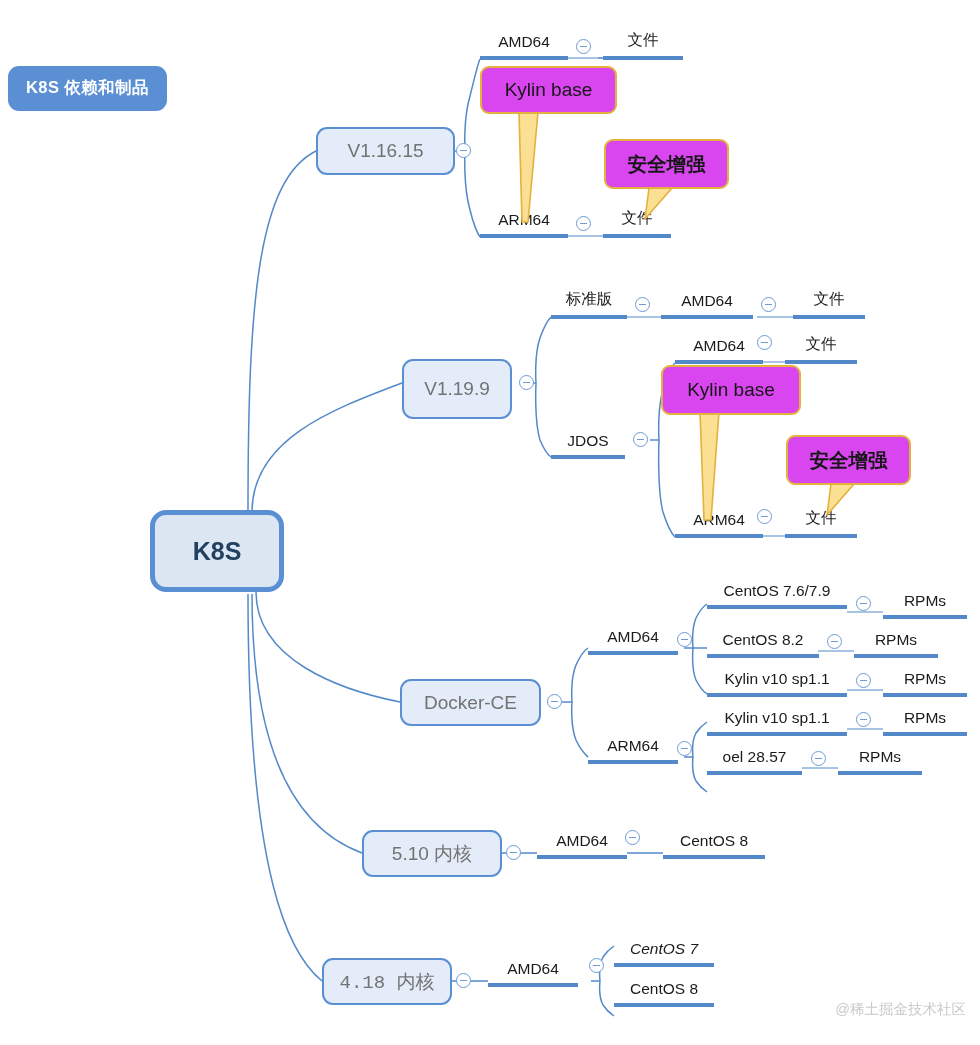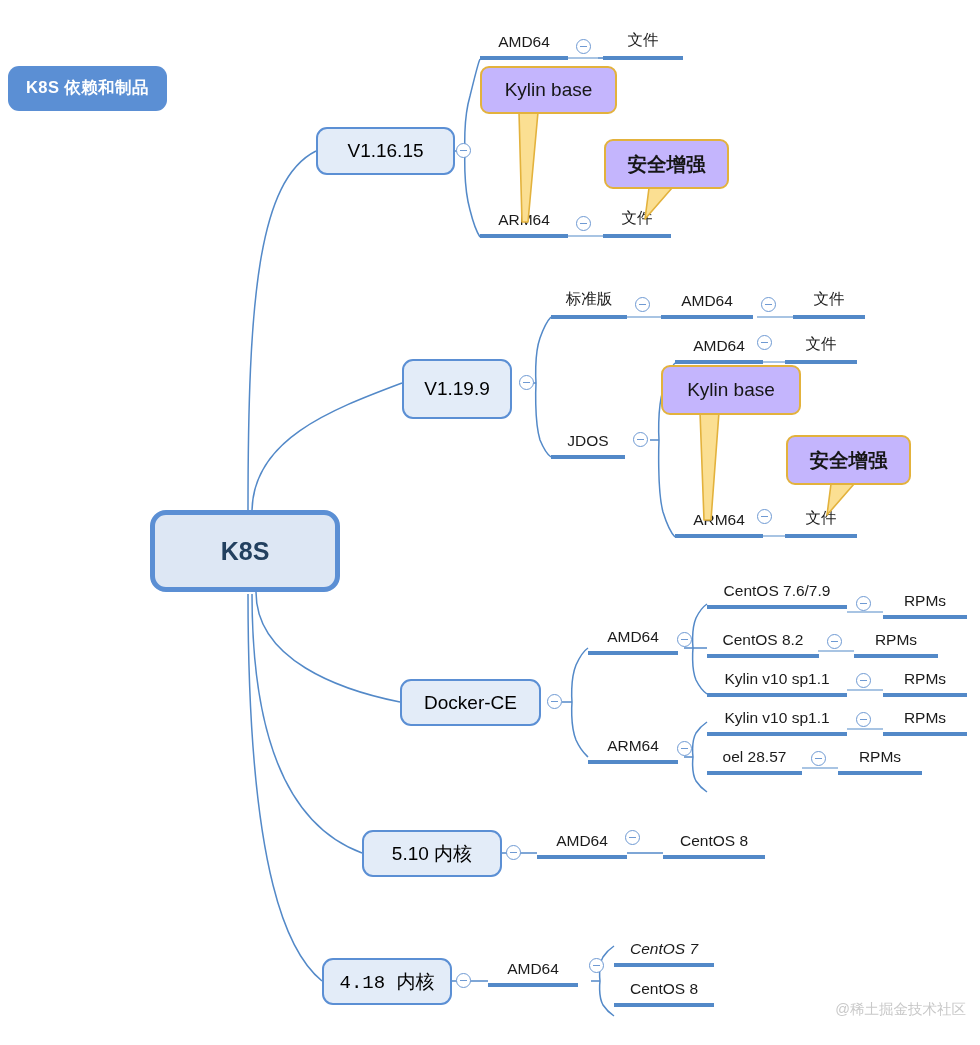--- a/index.html
+++ b/index.html
@@ -33,21 +33,21 @@
     letter-spacing: .4px;
     white-space: nowrap;
   }
   
   .node {
     position: absolute;
     box-sizing: border-box;
     background: #e3ecf8;
     border: 2.5px solid #5b8fd4;
     border-radius: 11px;
-    color: #000000;
+    color: #737373;
     display: flex;
     align-items: center;
     justify-content: center;
     white-space: nowrap;
     font-size: 19px;
   }
   .node.root {
     background: #dde7f4;
     border: 5px solid #5b8fd4;
     border-radius: 16px;
@@ -83,21 +83,21 @@
     content: "";
     position: absolute;
     left: 3px; top: 6px;
     width: 7px; height: 1.4px;
     background: #6f9ad3;
   }
   
   .callout {
     position: absolute;
     box-sizing: border-box;
-    background: #c4b5fd;
+    background: #d946ef;
     border: 2.2px solid #e3b23c;
     border-radius: 9px;
     color: #161616;
     display: flex;
     align-items: center;
     justify-content: center;
     white-space: nowrap;
     font-size: 19px;
     z-index: 5;
   }
@@ -180,21 +180,21 @@
     <g fill="#fbdf92" stroke="#e3b23c" stroke-width="1.6" stroke-linejoin="round">
       <path d="M519,112 L538,112 L528,222 L522,222 Z"></path>
       <path d="M649,188 L672,188 L645,219 Z"></path>
       <path d="M700,412 L719,412 L711,520 L704,520 Z"></path>
       <path d="M831,484 L854,484 L827,515 Z"></path>
     </g>
   </svg>
 
   <div class="title-badge">K8S 依赖和制品</div>
 
-  <div class="node root" style="left:150px; top:510px; width:190px; height:82px;">K8S</div>
+  <div class="node root" style="left:150px; top:510px; width:134px; height:82px;">K8S</div>
 
   <div class="node" style="left:316px; top:127px; width:139px; height:48px;">V1.16.15</div>
   <div class="toggle" style="left:456px; top:143px;"></div>
 
   <div class="node" style="left:402px; top:359px; width:110px; height:60px;">V1.19.9</div>
   <div class="toggle" style="left:519px; top:375px;"></div>
 
   <div class="node" style="left:400px; top:679px; width:141px; height:47px;">Docker-CE</div>
   <div class="toggle" style="left:547px; top:694px;"></div>
 

